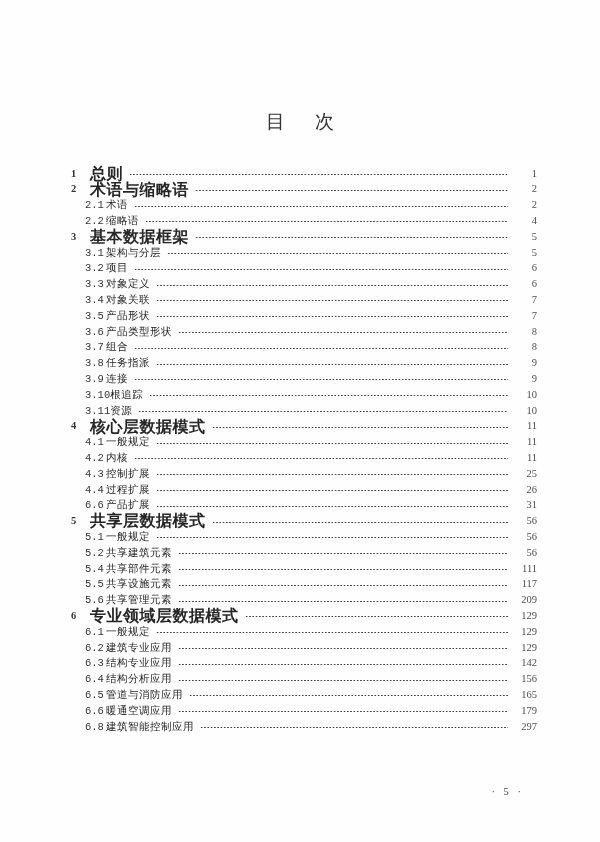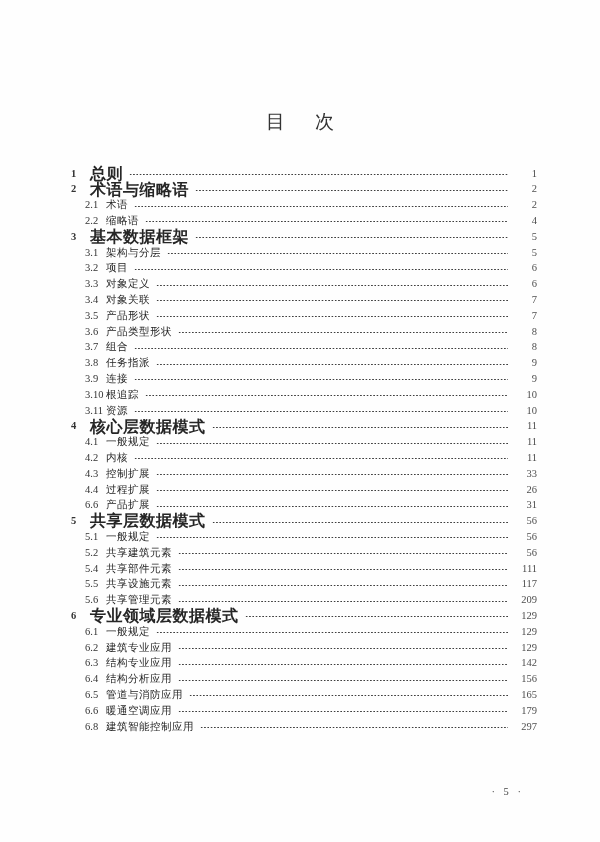--- a/index.html
+++ b/index.html
@@ -29,21 +29,21 @@
     font-size:10.5px;
     line-height:1;
     white-space:nowrap;
   }
   .toc-row .num{
     flex:0 0 auto;
     min-width:19px;
     color:#333;
   }
   .toc-row.level-2{padding-left:14px;}
-  .toc-row.level-2 .num{min-width:21px;}
+  .toc-row.level-2 .num{min-width:21px;font-family:Liberation Mono, monospace;}
   .toc-row.level-1 .num,
   .toc-row.level-1 .label{font-weight:bold;}
   .toc-row.level-1 .label{font-size:16px;}
   .toc-row .label{
     flex:0 0 auto;
     letter-spacing:0.5px;
     color:#262626;
   }
   .toc-row .leader{
     flex:1 1 auto;
@@ -190,21 +190,21 @@
       <div class="toc-row level-2">
     <span class="num">4.2</span>
     <span class="label">内核</span>
     <span class="leader"></span>
     <span class="pagenum">11</span>
   </div>
       <div class="toc-row level-2">
     <span class="num">4.3</span>
     <span class="label">控制扩展</span>
     <span class="leader"></span>
-    <span class="pagenum">33</span>
+    <span class="pagenum">25</span>
   </div>
       <div class="toc-row level-2">
     <span class="num">4.4</span>
     <span class="label">过程扩展</span>
     <span class="leader"></span>
     <span class="pagenum">26</span>
   </div>
       <div class="toc-row level-2">
     <span class="num">6.6</span>
     <span class="label">产品扩展</span>

